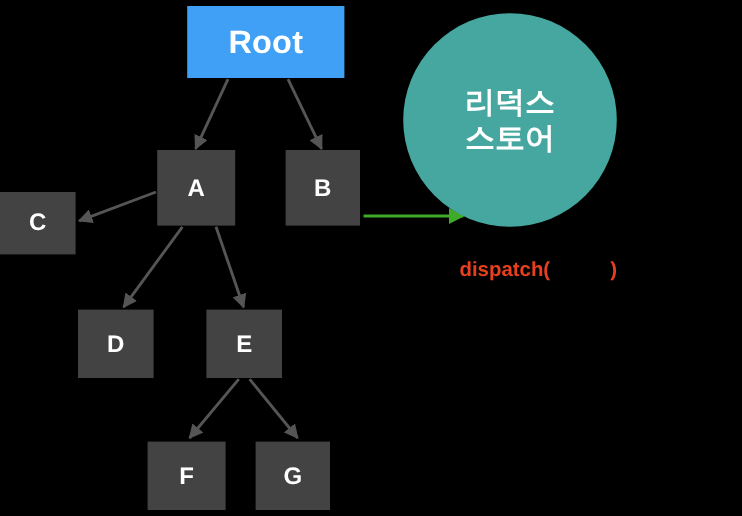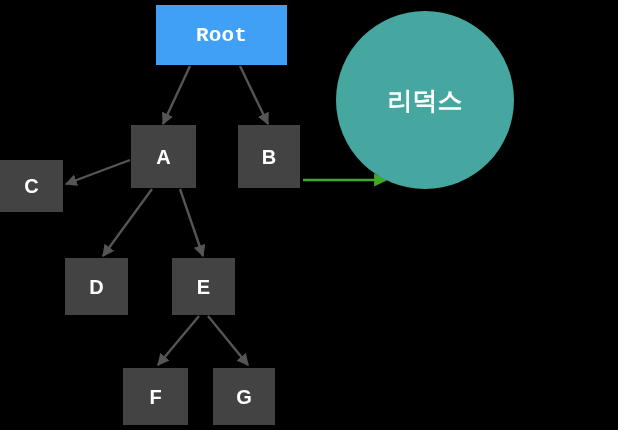--- a/index.html
+++ b/index.html
@@ -32,23 +32,22 @@
     align-items: center;
     justify-content: center;
     box-sizing: border-box;
     color: #ffffff;
     font-weight: bold;
     line-height: 1;
     user-select: none;
   }
   .node-root {
     background: #3fa0f5;
-    font-size: 21px;
+    font-size: 27px;
     letter-spacing: 0.2px;
-    font-family: Liberation Mono, monospace;
   }
   .node-box {
     background: #434343;
     font-size: 20px;
   }
   .store-circle {
     position: absolute;
     border-radius: 50%;
     background: #45a79f;
     display: flex;
@@ -130,16 +129,20 @@
       <div class="node node-box" style="left: 123px; top: 368px; width: 65px; height: 57px; background: rgb(67, 67, 67);">
         <span>F</span>
       </div>
       <div class="node node-box" style="left: 213px; top: 368px; width: 62px; height: 57px; background: rgb(67, 67, 67);">
         <span>G</span>
       </div>
     </div>
 
   <div class="store-circle" id="store-circle" style="left: 336px; top: 11px; width: 178px; height: 178px; background: rgb(69, 167, 159);">
     <span class="store-line">리덕스</span>
+    <span class="store-line">스토어</span>
   </div>
 
+  <div class="dispatch-label" id="dispatch-label" style="left: 364px; top: 199px; color: rgb(232, 64, 31);">
+    <span>dispatch(</span><span class="dispatch-hidden">action</span><span>)</span>
+  </div>
 
 </div>
 
 </body></html>

